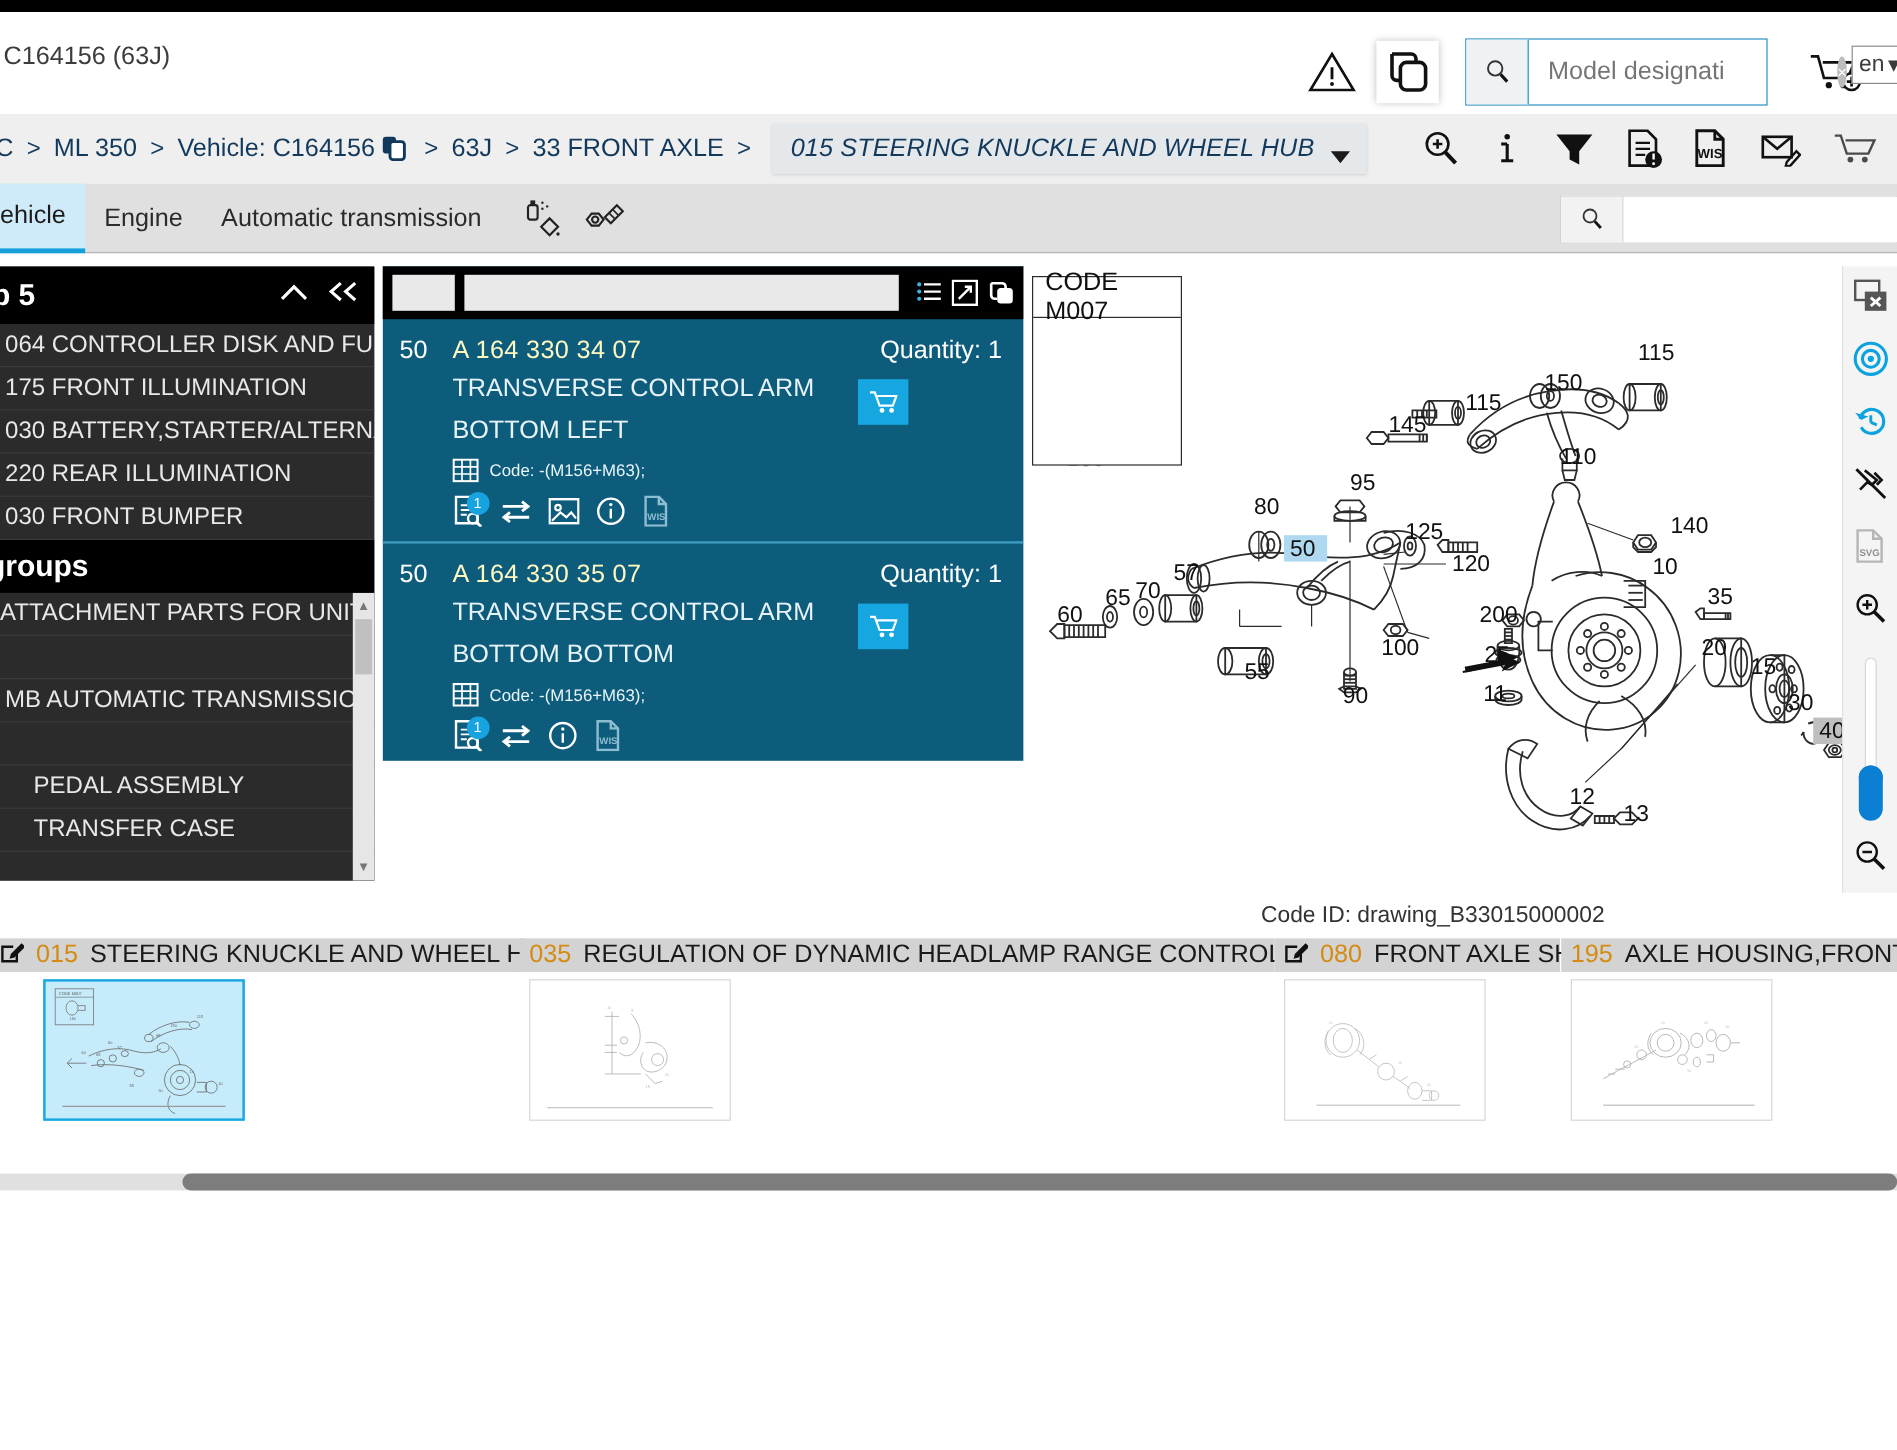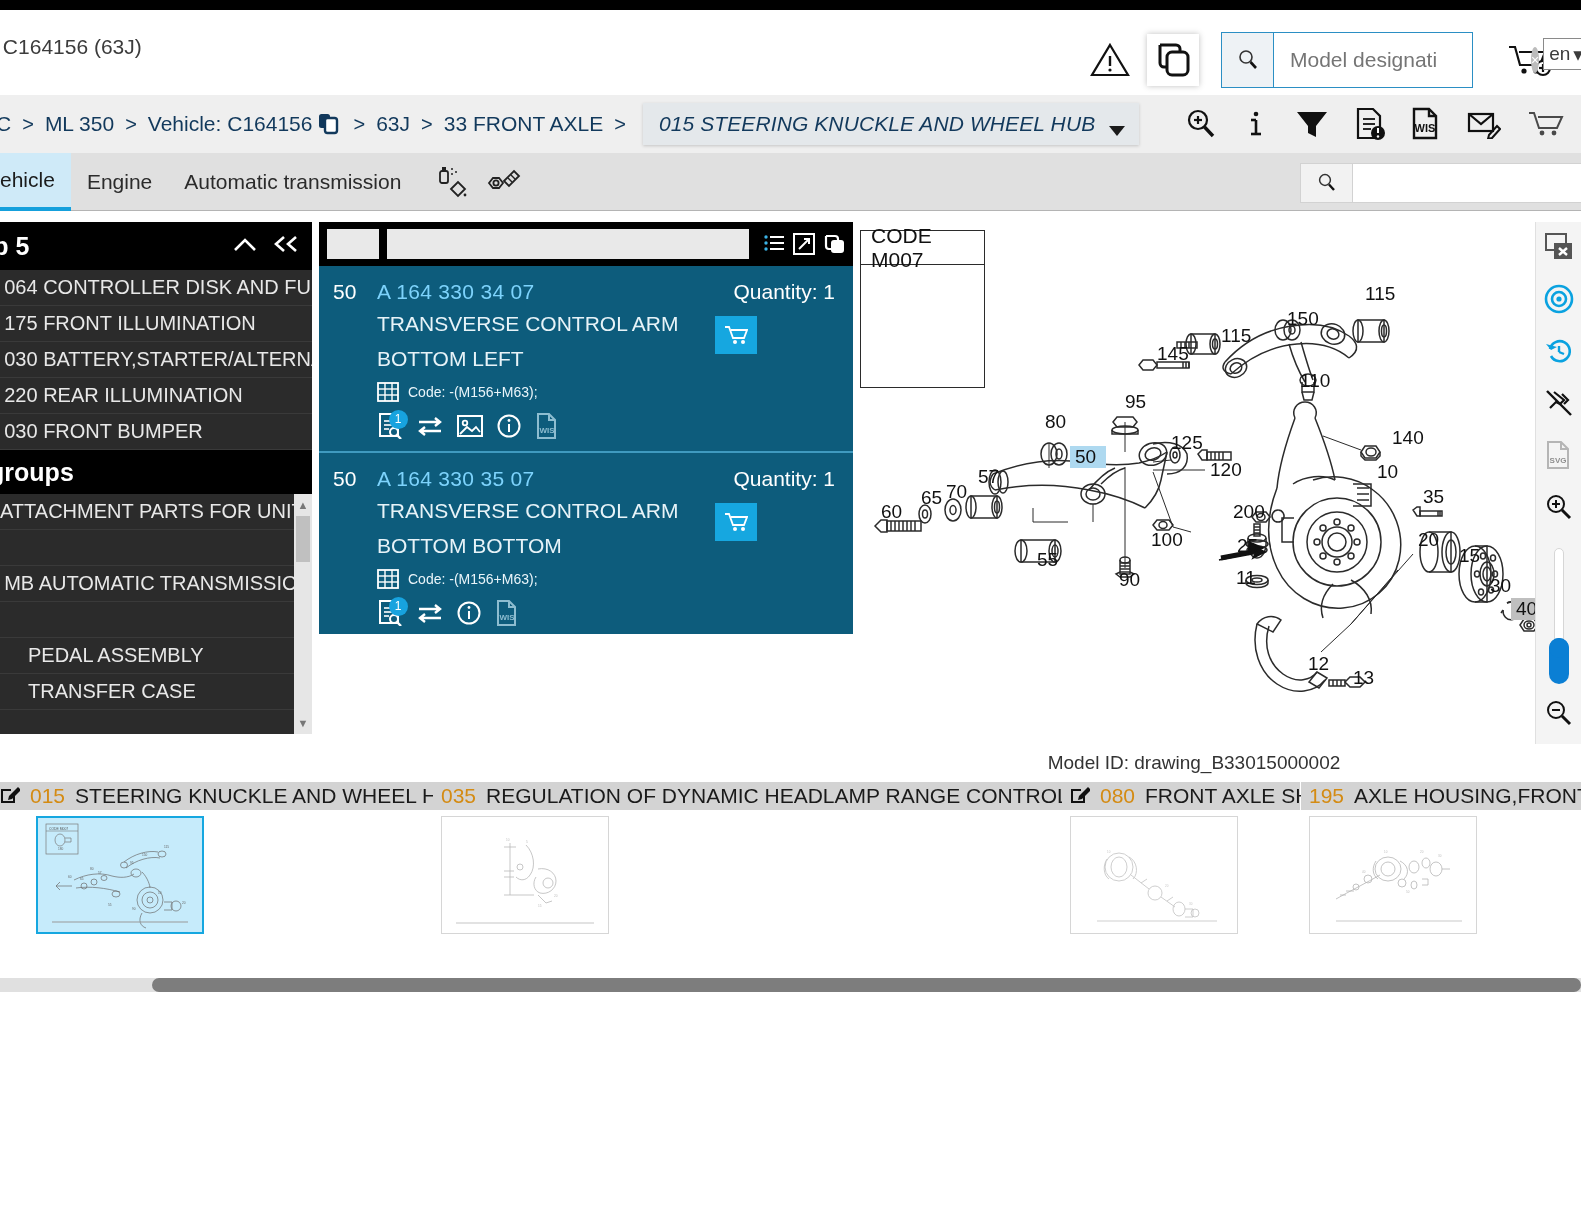--- a/index.html
+++ b/index.html
@@ -85,21 +85,21 @@
   
   .parts { position:absolute; left:319px; top:222px; width:534px; height:412px; background:#0d5c7c; }
   .parts-head { height:44px; background:#000; display:flex; align-items:center; padding:0 8px; gap:8px; }
   .ph-box1 { width:52px; height:30px; background:#e9e9e9; }
   .ph-box2 { flex:1; height:30px; background:#e9e9e9; }
   .ph-icons { display:flex; align-items:center; gap:8px; margin-left:6px; }
   .part-row { padding:14px 0 12px 0; border-bottom:2px solid #3f9ac0; position:relative; }
   .part-row:last-child { border-bottom:0; }
   .pr-pos { position:absolute; left:14px; top:14px; font-size:21px; color:#ffffff; }
   .pr-body { margin-left:58px; margin-right:150px; }
-  .pr-num { font-size:21px; color:#7dd3fc; letter-spacing:.3px; }
+  .pr-num { font-size:21px; color:#fef9c3; letter-spacing:.3px; }
   .pr-desc { font-size:21px; color:#e7f3f8; line-height:30px; margin-top:5px; }
   .pr-code { font-size:14px; color:#eaf5fa; display:flex; align-items:center; gap:9px; margin-top:8px; }
   .pr-icons { display:flex; align-items:center; gap:14px; margin-top:11px; }
   .pr-qty { position:absolute; right:18px; top:14px; font-size:21px; color:#ffffff; text-align:left; }
   .cart-sq { position:absolute; right:96px; top:50px; width:42px; height:38px; background:#16a7e0;
              display:flex; align-items:center; justify-content:center; }
   .badge1 { position:absolute; width:19px; height:19px; border-radius:50%; background:#17a3df; color:#fff;
             font-size:12px; display:flex; align-items:center; justify-content:center; margin-left:16px; margin-top:-14px; }
 
   
@@ -921,21 +921,21 @@
       <div class="vt-btn">
         <svg width="28" height="28" viewBox="0 0 28 28">
             <circle cx="11" cy="11" r="8" fill="none" stroke="#111" stroke-width="2"></circle>
             <line x1="7" y1="11" x2="15" y2="11" stroke="#111" stroke-width="2"></line>
             <line x1="17" y1="17" x2="25" y2="25" stroke="#111" stroke-width="3"></line>
           </svg>
       </div>
     </div>
   </div>
 
-  <div class="imgid">Model ID: drawing_B33015000002</div>
+  <div class="imgid">Code ID: drawing_B33015000002</div>
 
   <div class="thumbs">
 
     <div class="thumb-col" style="left:-8px; width:446px;">
       <div class="thumb-title">
         <span>
           <svg width="20" height="20" viewBox="0 0 20 20">
               <path d="M1 5 h10 v2 H3 v10 h10 v-8 h2 v10 H1 Z" fill="#111"></path>
               <path d="M9 12 l9 -9 l3 3 l-9 9 l-4 1 z" fill="#111"></path>
             </svg>

